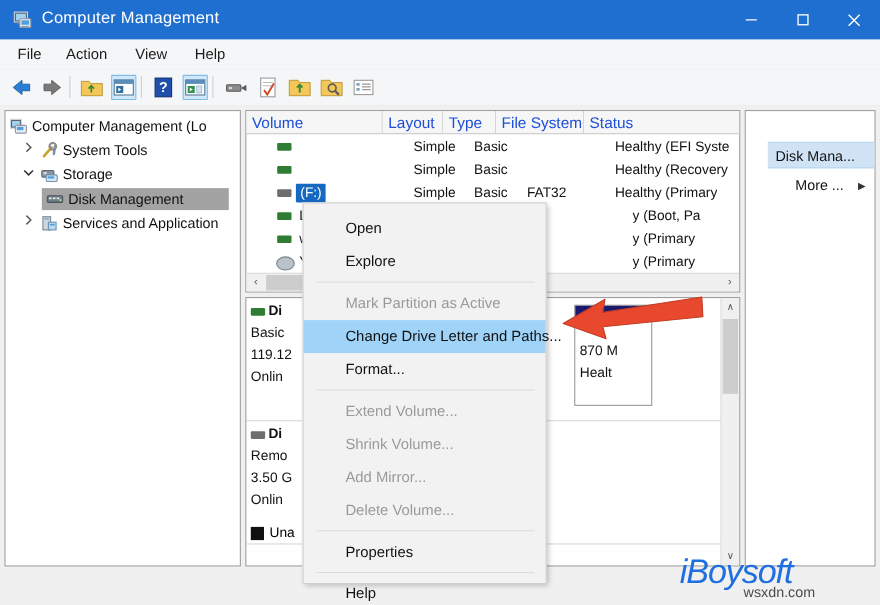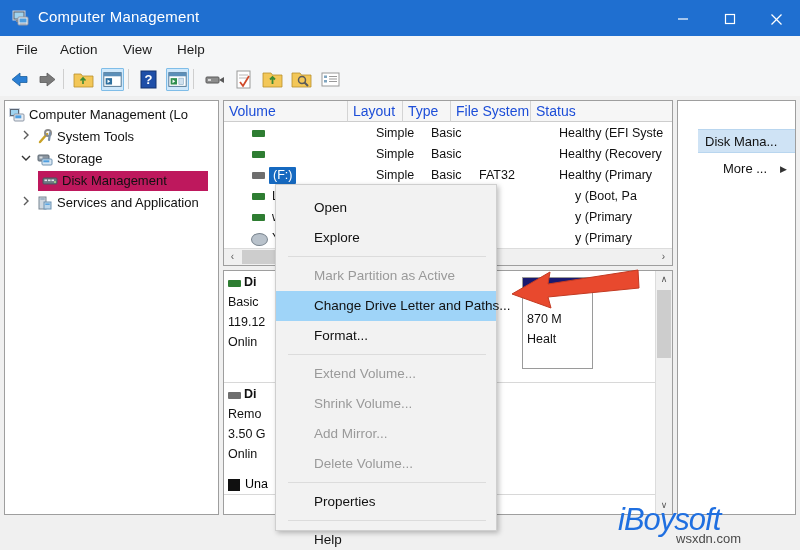--- a/index.html
+++ b/index.html
@@ -61,21 +61,21 @@
     background:#f0f0f0;
   }
   .panel{
     position:absolute;background:#ffffff;border:1px solid #9e9e9e;
     box-sizing:border-box;overflow:hidden;
   }
 
   
   #tree{left:4px;top:4px;width:215px;height:415px;}
   .tree-row{position:absolute;left:0;height:20px;line-height:20px;font-size:13px;white-space:nowrap;color:#111;}
-  .tree-row.sel{background:#be185d;}
+  .tree-row.sel{background:#a3a3a3;}
   .twisty{position:absolute;width:14px;text-align:center;color:#5c5c5c;font-size:10px;line-height:20px;}
   .t-icon{position:absolute;width:16px;height:16px;top:2px;}
   .t-label{position:absolute;white-space:nowrap;}
 
   
   #vollist{left:223px;top:4px;width:450px;height:166px;}
   #graph{left:223px;top:174px;width:450px;height:245px;}
 
   .colhdr{
     position:absolute;top:0;height:21px;line-height:21px;

